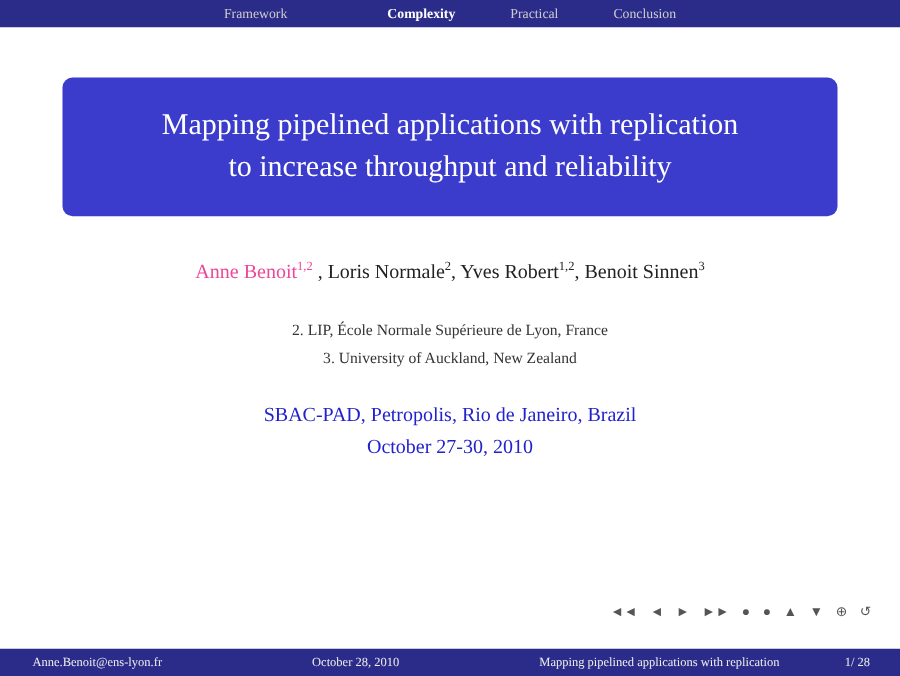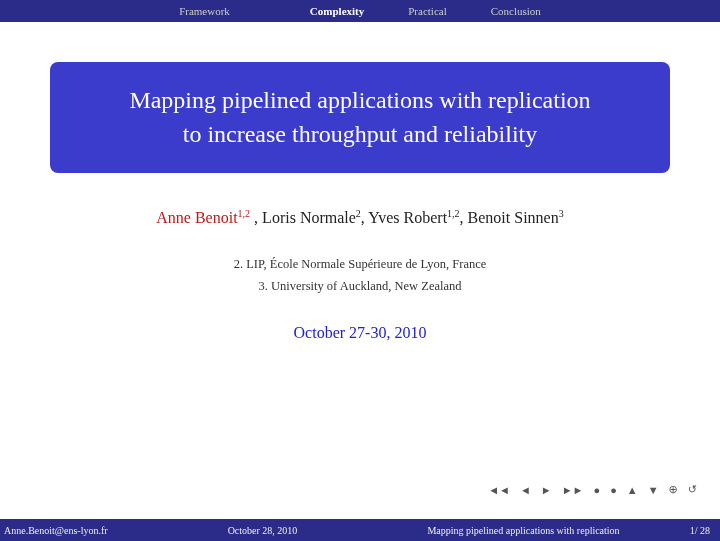--- a/index.html
+++ b/index.html
@@ -64,21 +64,21 @@
 
     
     .authors {
       font-size: 16px;
       color: #222;
       text-align: center;
       margin-bottom: 22px;
       line-height: 1.6;
     }
     .authors .author-highlight {
-      color: #b91c1c;
+      color: #ec4899;
     }
     sup {
       font-size: 10px;
     }
 
     
     .affiliations {
       font-size: 12.5px;
       color: #333;
       text-align: center;
@@ -117,36 +117,36 @@
       left: 0;
       width: 720px;
       height: 22px;
       background: #2b2b8a;
       display: flex;
       align-items: center;
       font-size: 10px;
       color: #eee;
     }
     .bottom-left {
-      padding-left: 4px;
+      padding-left: 26px;
       flex: 0 0 auto;
       text-align: center;
     }
     .bottom-center {
       flex: 0 0 auto;
       padding-left: 120px;
     }
     .bottom-right-label {
       flex: 1;
       text-align: center;
       padding-left: 60px;
     }
     .bottom-page {
       flex: 0 0 auto;
-      padding-right: 10px;
+      padding-right: 24px;
     }
   </style>
 </head>
 <body>
 
 <div class="top-nav">
   <a>Framework</a>
   <a class="active">Complexity</a>
   <a>Practical</a>
   <a>Conclusion</a>
@@ -166,20 +166,21 @@
       <span>Anne Benoit</span><sup>1,2</sup>
     </span><span>, Loris Normale</span><sup>2</sup><span>, Yves Robert</span><sup>1,2</sup><span>, Benoit Sinnen</span><sup>3</sup>
   </div>
 
   <div class="affiliations">
     <div>2.  LIP, École Normale Supérieure de Lyon, France</div>
     <div>3.  University of Auckland, New Zealand</div>
   </div>
 
   <div class="conference">
+    <div>SBAC-PAD, Petropolis, Rio de Janeiro, Brazil</div>
     <div>October 27-30, 2010</div>
   </div>
 
 </div>
 
 <div class="nav-controls">
   <span class="nav-btn">◄◄</span>
   <span class="nav-btn">◄</span>
   <span class="nav-btn">►</span>
   <span class="nav-btn">►►</span>

